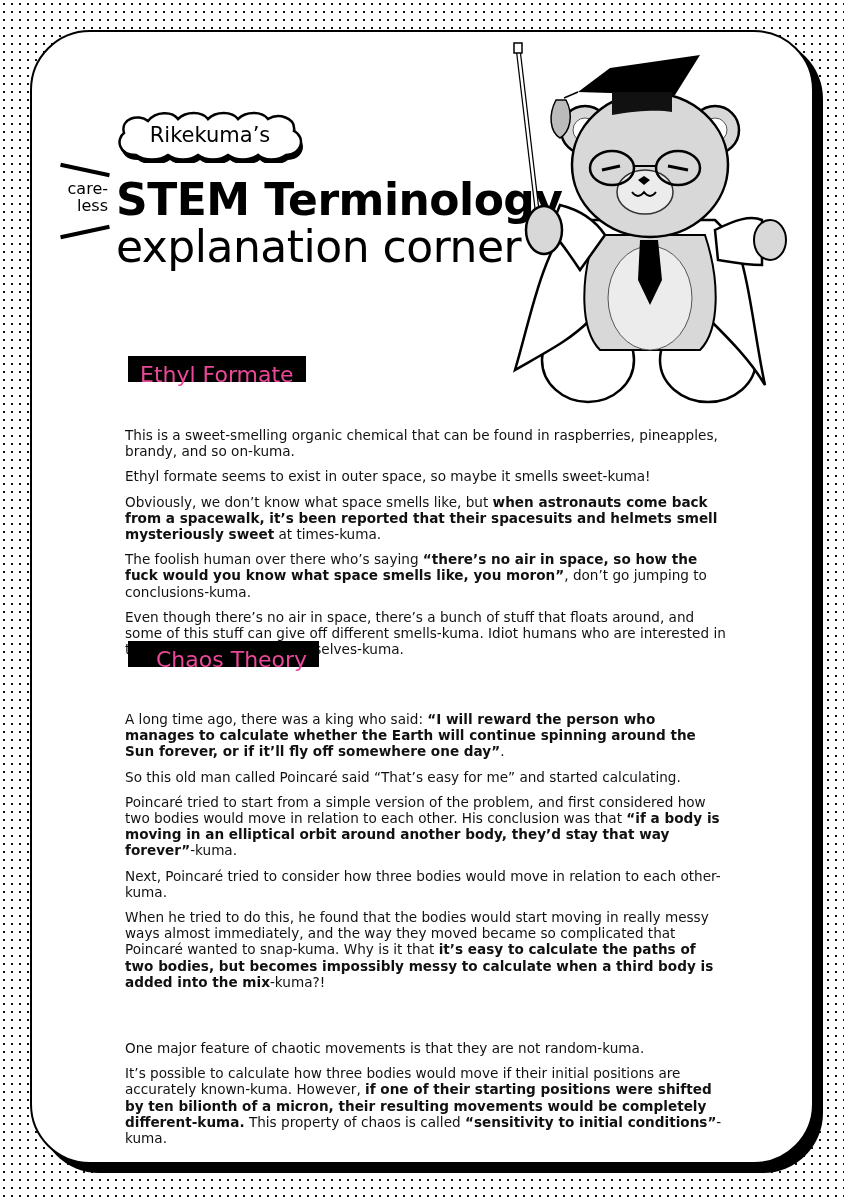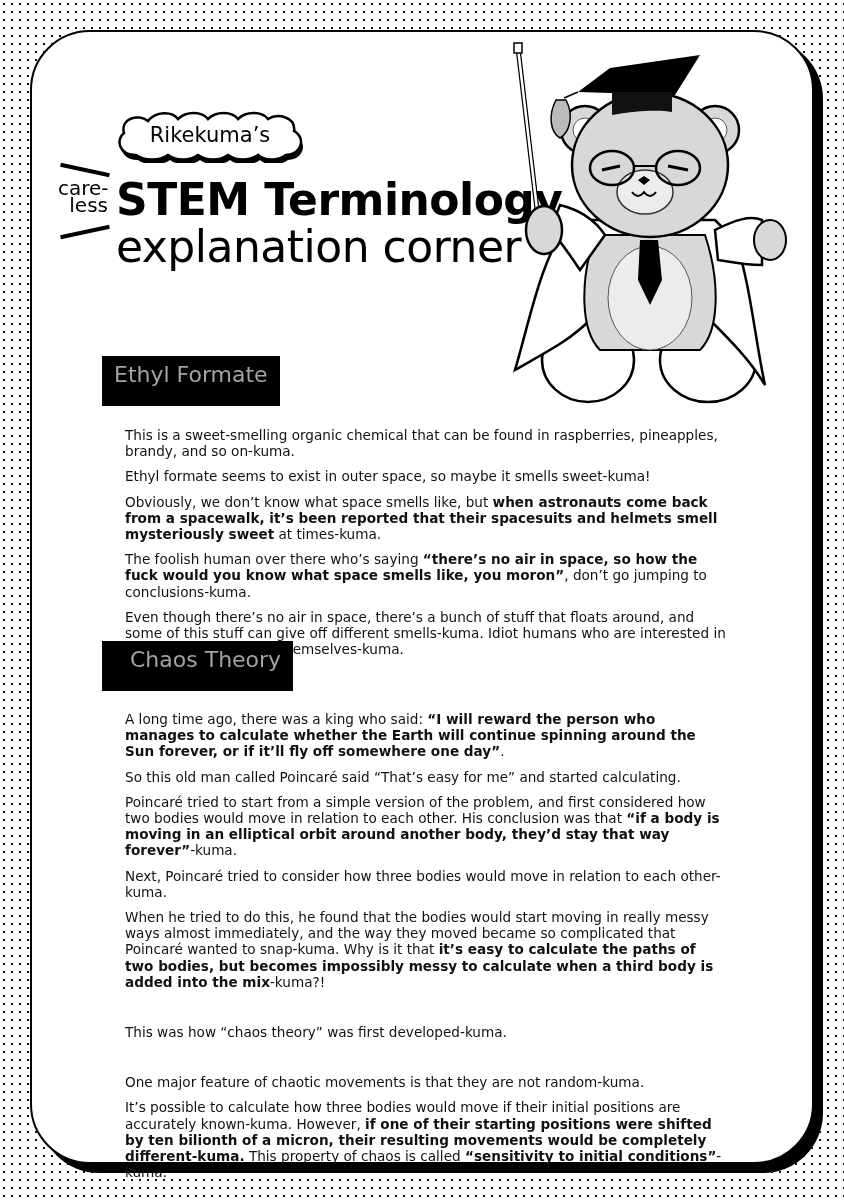--- a/index.html
+++ b/index.html
@@ -23,41 +23,41 @@
   }
   .cloud svg { position: absolute; left: 0; top: 0; }
   .cloud-label {
     position: absolute; left: 0; top: 0; width: 200px; height: 52px;
     display: flex; align-items: center; justify-content: center;
     font-family: "DejaVu Sans", sans-serif; font-size: 21px; color: #000;
     padding-bottom: 4px; box-sizing: border-box;
   }
   .careless {
     position: absolute; left: 58px; top: 180px; width: 52px;
-    font-size: 20px; line-height: 17px; text-align: right; color: #000;
+    font-size: 16px; line-height: 17px; text-align: right; color: #000;
   }
   .careless .slash1, .careless .slash2 {
     position: absolute; left: 2px; width: 50px; height: 4px; background: #000;
   }
   .careless .slash1 { top: -12px; transform: rotate(12deg); }
   .careless .slash2 { top: 50px; transform: rotate(-12deg); }
   .careless .word { display: block; text-align: right; padding-right: 2px; }
   .title {
     position: absolute; left: 116px; top: 176px; width: 400px;
     font-family: "DejaVu Sans", sans-serif; color: #000;
     font-size: 44px; line-height: 47px; letter-spacing: -0.5px;
   }
   .title .l1 { font-weight: bold; display: block; white-space: nowrap; }
   .title .l2 { display: block; white-space: nowrap; }
   .bear {
     position: absolute; left: 500px; top: 40px; width: 300px; height: 370px;
   }
   .section-head {
-    position: absolute; left: 102px; height: 50px;
-    background: #000; color: #a3a3a3;
+    position: absolute; left: 128px; height: 26px;
+    background: #000; color: #ec4899;
     font-size: 22px; line-height: 38px; padding: 0 12px;
     white-space: nowrap;
   }
   .body-text {
     position: absolute; left: 116px; width: 620px;
     font-family: "DejaVu Sans", sans-serif;
     font-size: 13.6px; line-height: 16.2px; color: #111;
   }
   .body-text p { margin: 9px; }
   .body-text b { font-weight: bold; }
@@ -156,17 +156,16 @@
   </div>
 
 <div class="section-head" style="top:641px;padding-left:28px;">Chaos Theory</div>
 <div class="body-text" id="sec1" style="top:702px;">
     <p>A long time ago, there was a king who said: <b>“I will reward the person who manages to calculate whether the Earth will continue spinning around the Sun forever, or if it’ll fly off somewhere one day”</b>.</p>
     <p>So this old man called Poincaré said “That’s easy for me” and started calculating.</p>
     <p>Poincaré tried to start from a simple version of the problem, and first considered how two bodies would move in relation to each other. His conclusion was that <b>“if a body is moving in an elliptical orbit around another body, they’d stay that way forever”</b>-kuma.</p>
     <p>Next, Poincaré tried to consider how three bodies would move in relation to each other-kuma.</p>
     <p>When he tried to do this, he found that the bodies would start moving in really messy ways almost immediately, and the way they moved became so complicated that Poincaré wanted to snap-kuma. Why is it that <b>it’s easy to calculate the paths of two bodies, but becomes impossibly messy to calculate when a third body is added into the mix</b>-kuma?!</p>
     <div class="gap"></div>
-    <p>This was how “chaos theory” was first developed-kuma.</p>
     <div class="gap"></div>
     <p>One major feature of chaotic movements is that they are not random-kuma.</p>
     <p>It’s possible to calculate how three bodies would move if their initial positions are accurately known-kuma. However, <b>if one of their starting positions were shifted by ten bilionth of a micron, their resulting movements would be completely different-kuma.</b> This property of chaos is called <b>“sensitivity to initial conditions”</b>-kuma.</p>
   </div>
 
 </body></html>

